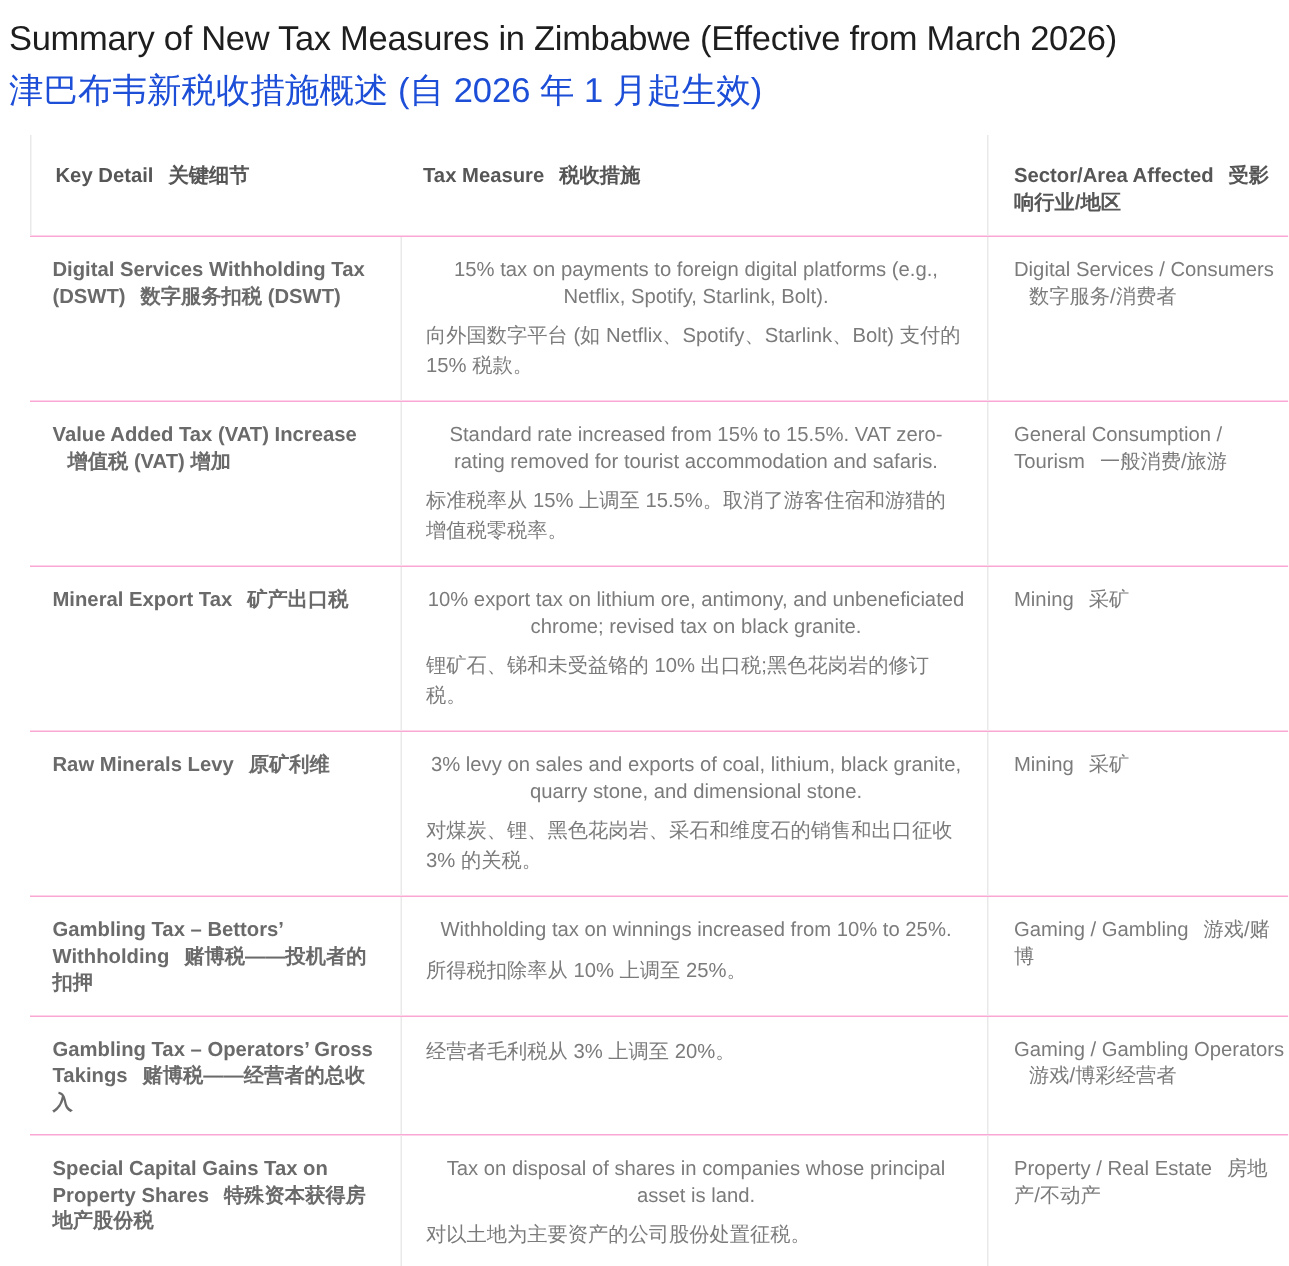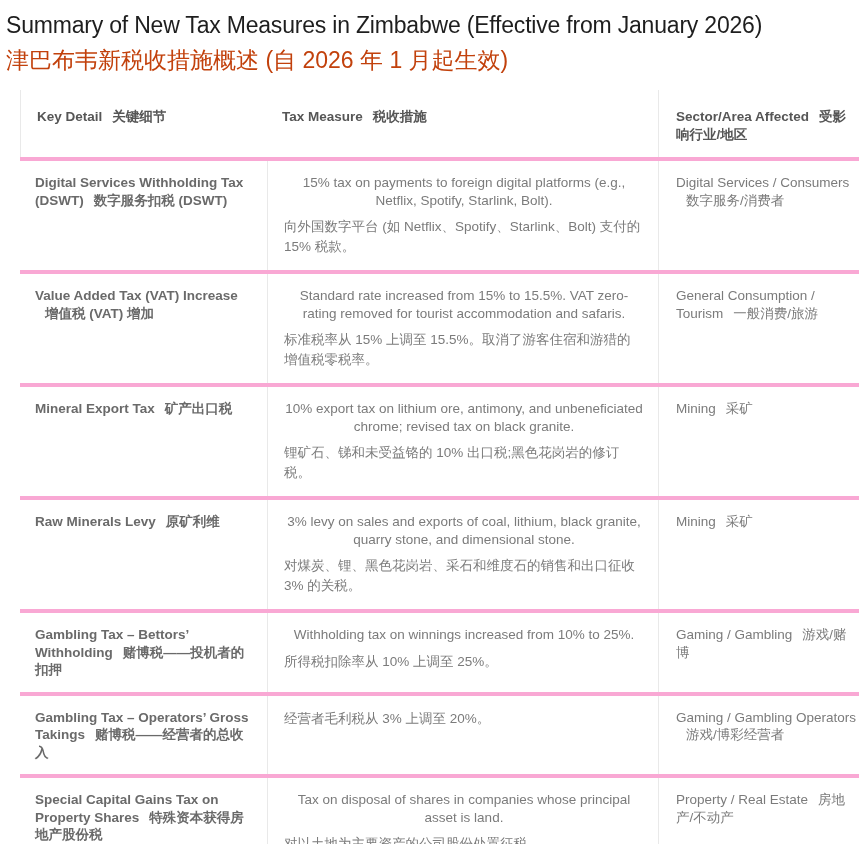--- a/index.html
+++ b/index.html
@@ -18,33 +18,33 @@
     font-size: 23px;
     font-weight: 400;
     color: #1e1e1e;
     letter-spacing: -0.2px;
     line-height: 34px;
     white-space: nowrap;
   }
   .title-zh {
     font-size: 23px;
     font-weight: 400;
-    color: #c2410c;
+    color: #1d4ed8;
     line-height: 36px;
   }
   .tax-table {
     margin: 12px 0 0 20px;
     width: 839px;
     color: #7b7b7b;
     font-size: 13.5px;
   }
   .t-row {
     display: grid;
     grid-template-columns: 247px 391px 1fr;
-    border-top: 4px solid #f9a8d4;
+    border-top: 1px solid #f9a8d4;
   }
   .t-row.header-row { border-top: none; }
   .t-row:last-child { border-bottom: 1px solid #e3e3e3; }
   .t-cell {
     padding: 13px 14px 13px 15px;
     line-height: 17.5px;
   }
   .t-cell.c2, .t-cell.c3 { border-left: 1px solid #e9e9e9; }
   .t-cell.c2 { padding-left: 16px; }
   .t-cell.c3 { padding-left: 17px; padding-right: 0; }
@@ -66,21 +66,21 @@
   .r1 .t-cell, .r2 .t-cell { min-height: 94px; }
   .r3 .t-cell, .r4 .t-cell { min-height: 95px; }
   .r5 .t-cell, .r6 .t-cell, .r7 .t-cell { min-height: 71px; }
 </style>
 </head>
 <body>
 
 <div class="page">
 
   <div class="titles">
-    <div class="title-en">Summary of New Tax Measures in Zimbabwe (Effective from January 2026)</div>
+    <div class="title-en">Summary of New Tax Measures in Zimbabwe (Effective from March 2026)</div>
     <div class="title-zh">津巴布韦新税收措施概述 (自 2026 年 1 月起生效)</div>
   </div>
 
   <div class="tax-table">
 
     <div class="t-row header-row">
       <div class="t-cell c2">
         <span>Key Detail</span><span class="zh-inline">关键细节</span>
       </div>
       <div class="t-cell c1">

